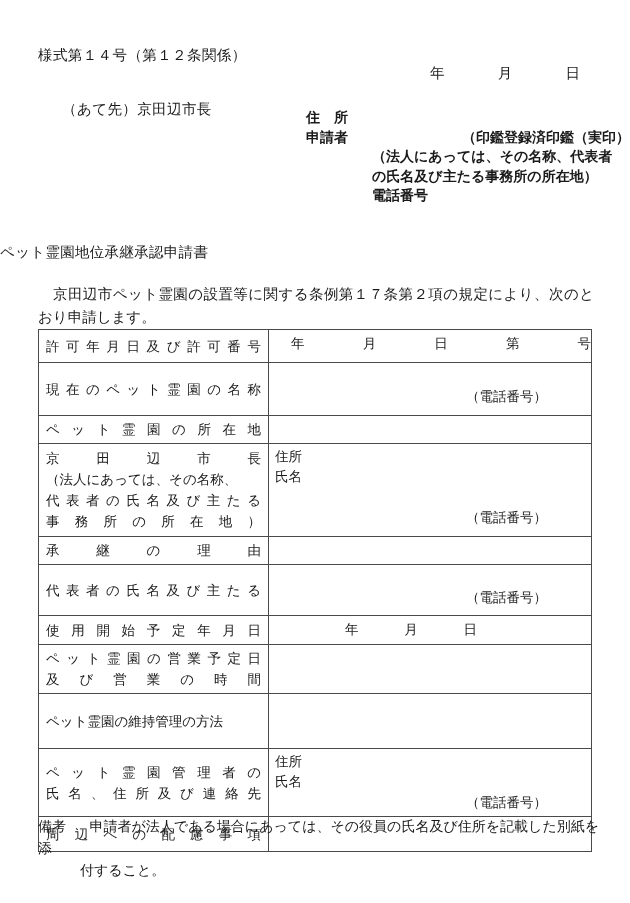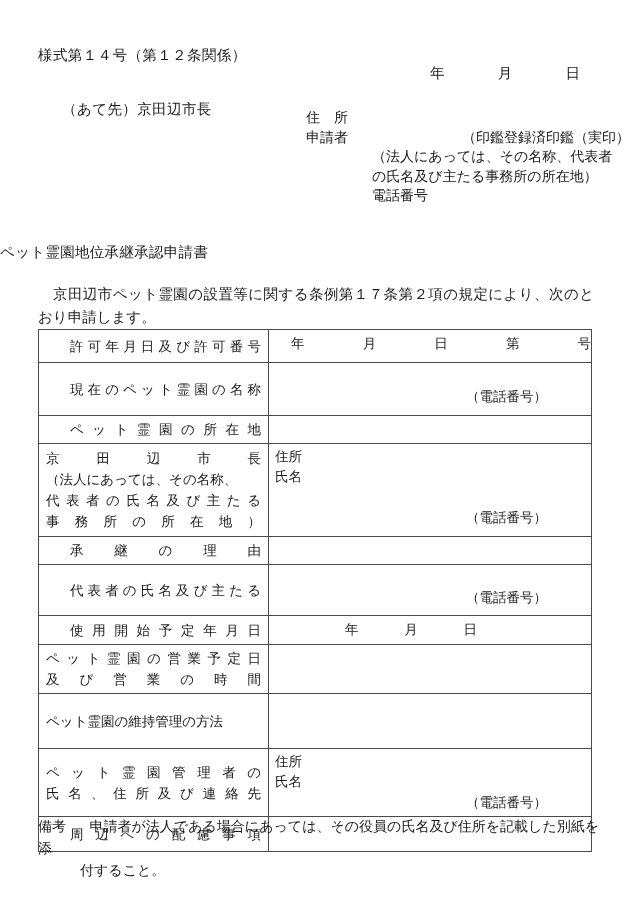--- a/index.html
+++ b/index.html
@@ -49,20 +49,21 @@
     white-space: nowrap;
   }
 
   
   .applicant {
     position: absolute;
     left: 306px;
     top: 108px;
     font-size: 14px;
     line-height: 19.5px;
+    font-weight: bold;
   }
   .ap-row {
     position: relative;
     height: 19.5px;
     white-space: nowrap;
   }
   .ap-label {
     position: absolute;
     left: 0;
     top: 0;
@@ -127,21 +128,20 @@
     padding: 3px 6px;
     position: relative;
   }
   .lbl {
     display: block;
     text-align: justify;
     text-justify: inter-character;
     text-align-last: justify;
     line-height: 21px;
     white-space: nowrap;
-    margin-left: 24px;
   }
   .lbl-free {
     display: block;
     text-align: left;
     text-align-last: left;
     line-height: 21px;
     white-space: nowrap;
   }
   .lbl-block {
     display: block;

